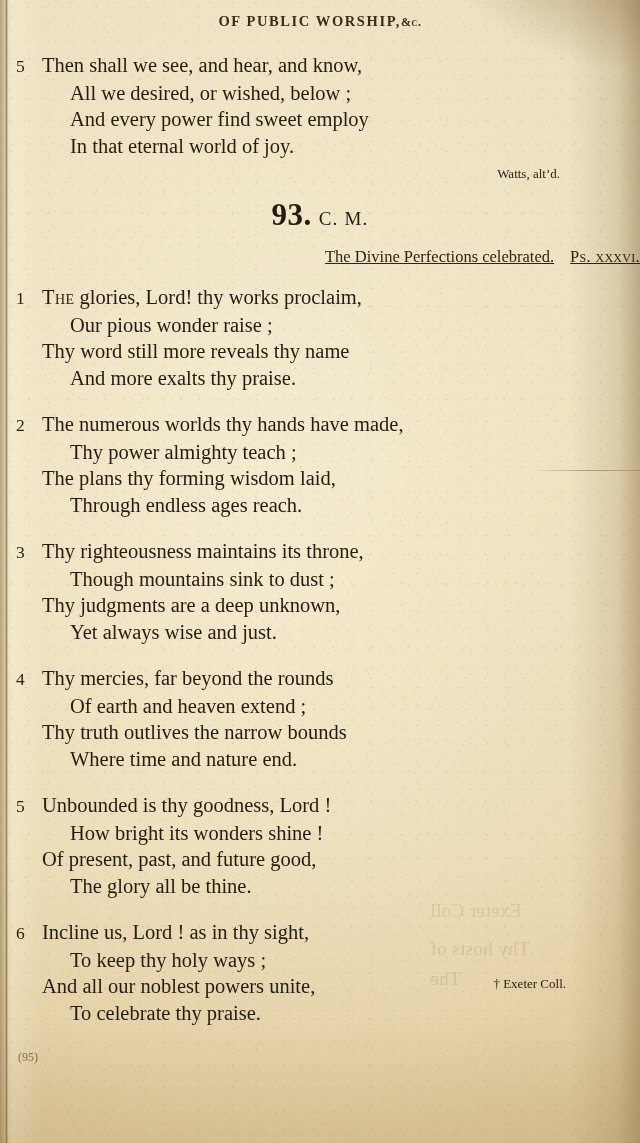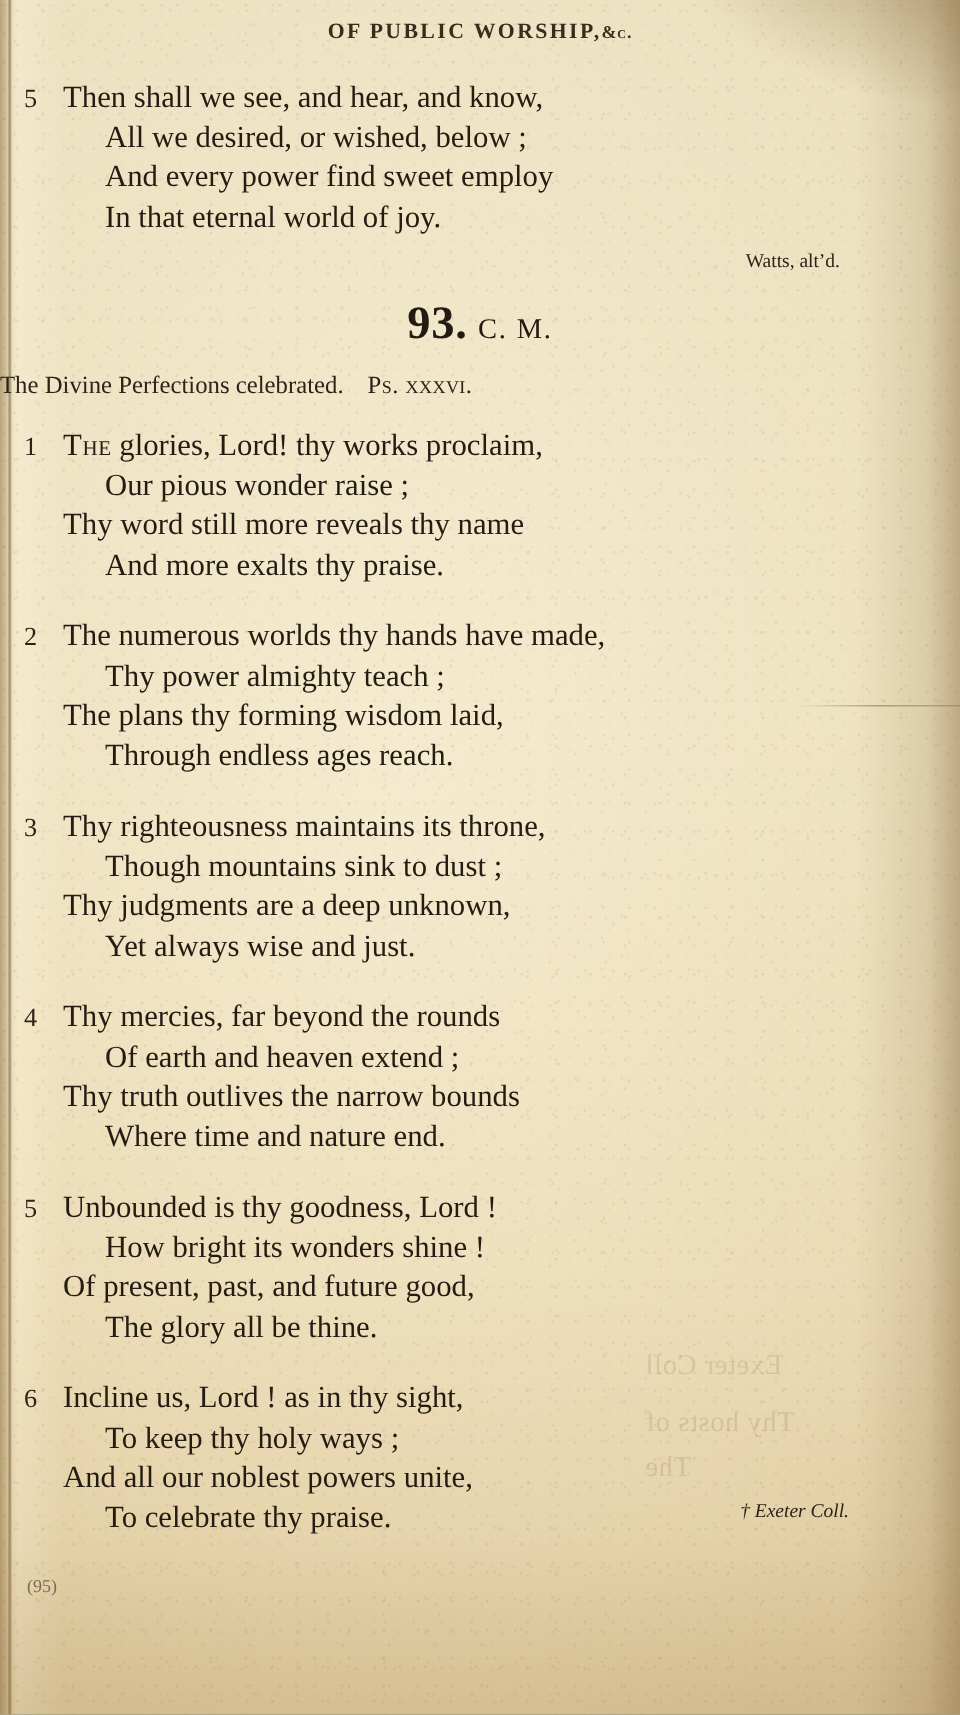--- a/index.html
+++ b/index.html
@@ -151,24 +151,25 @@
     font-size: 19px;
     font-weight: 400;
     font-variant: small-caps;
     letter-spacing: 1.2px;
     margin-left: 7px;
     color: #231b12;
   }
   .hymn-sub {
     position: absolute;
     left: 0; right: 0;
-    text-align: left;
+    text-align: right;
     font-size: 16.5px;
     color: #2d2319;
     white-space: nowrap;
+    text-decoration: underline;
   }
   .hymn-sub .ref {
     margin-left: 16px;
     font-variant: small-caps;
     letter-spacing: 0.3px;
   }
 
   
   .smallcaps {
     font-variant: small-caps;
@@ -335,20 +336,20 @@
             <span class="vnum"></span>
             <span class="vtext">And all our noblest powers unite,</span>
           </div>
           <div class="vline indent">
             <span class="vnum"></span>
             <span class="vtext">To celebrate thy praise.</span>
           </div>
         </div>
       </div>
 
-    <div class="attrib" id="hymn-attrib" style="top:999px; right:74px;font-style:italic;">† Exeter Coll.</div>
+    <div class="attrib" id="hymn-attrib" style="top:976px; right:74px;">† Exeter Coll.</div>
 
     <div class="folio" style="top:1050px;">(95)</div>
 
   </div>
 
   <div id="grain"></div>
 </div>
 
 </body></html>

